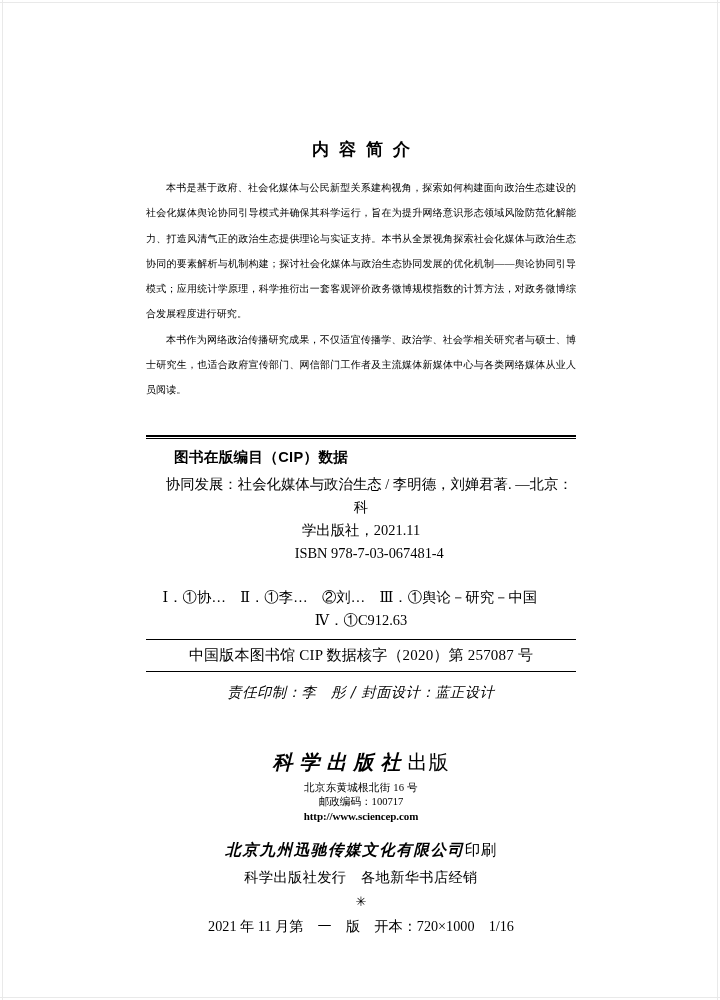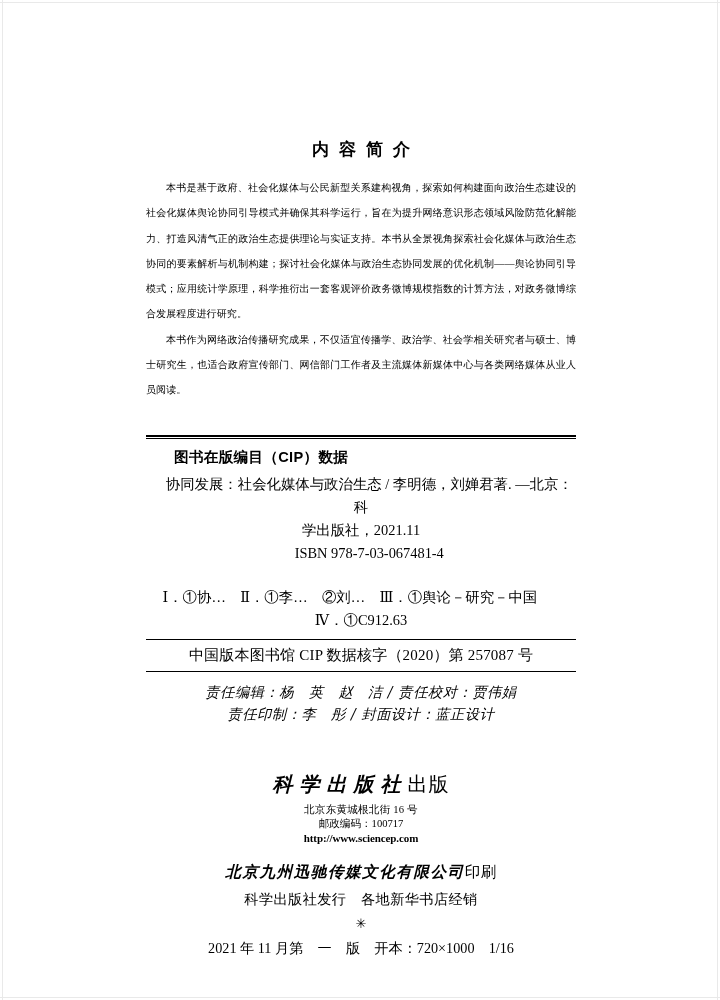--- a/index.html
+++ b/index.html
@@ -242,21 +242,20 @@
       <p class="cip-hang" style="margin-top:21px;">Ⅰ．①协…　Ⅱ．①李…　②刘…　Ⅲ．①舆论－研究－中国</p>
 
       <p class="cip-line">Ⅳ．①C912.63</p>
 
       <div class="cip-rule-mid"></div>
 
       <p class="cip-check">中国版本图书馆 CIP 数据核字（2020）第 257087 号</p>
     </div>
 
     <div class="credits">
-      <div>责任编辑：杨　英　赵　洁 / 责任校对：贾伟娟</div>
       <div>责任印制：李　彤 / 封面设计：蓝正设计</div>
     </div>
 
     <div class="publisher">
       <div class="publisher-logo-line">
         <span class="logo-script">科学出版社</span><span class="logo-plain">出版</span>
       </div>
       <div class="pub-addr">北京东黄城根北街 16 号</div>
       <div class="pub-zip">邮政编码：100717</div>
       <div class="pub-url">http://www.sciencep.com</div>

